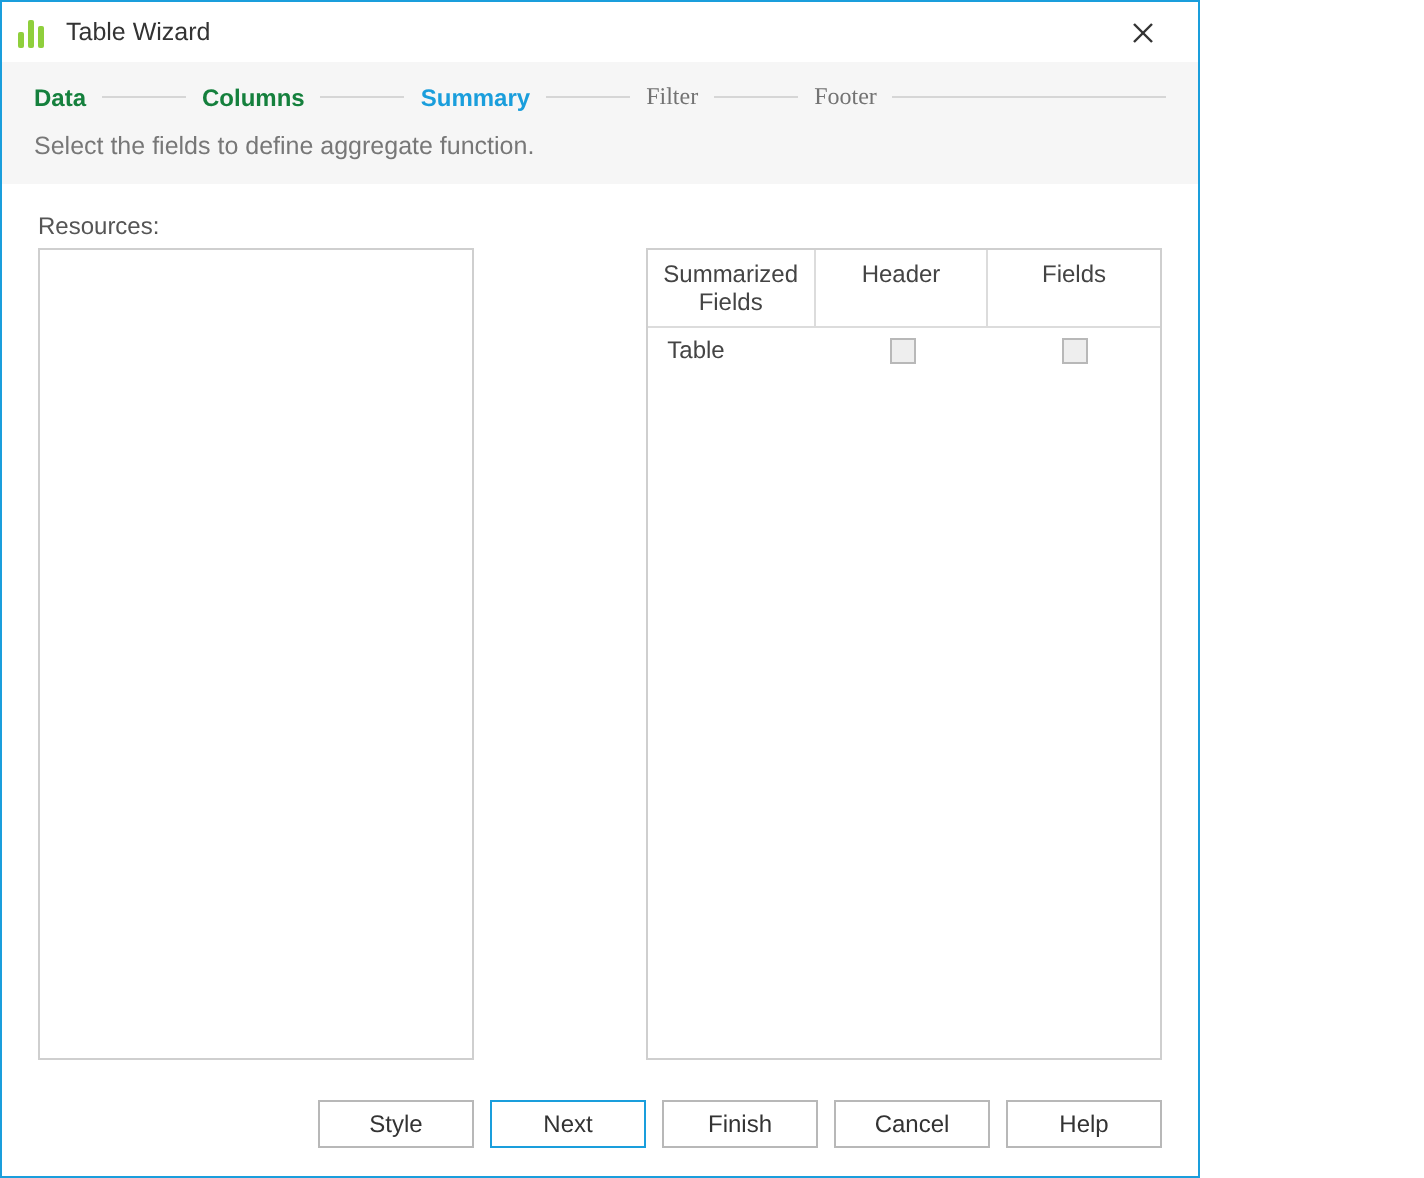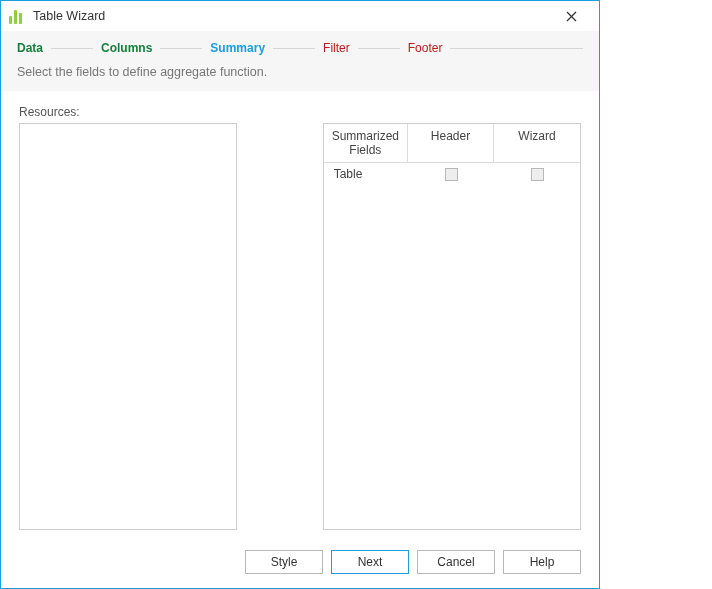--- a/index.html
+++ b/index.html
@@ -66,21 +66,21 @@
     gap: 8px;
     margin-bottom: 10px;
     font-size: 12px;
   }
   .step {
     color: #666;
     white-space: nowrap;
   }
   .step.done { color: #15803d; font-weight: 700; }
   .step.current { color: #1a9edc; font-weight: 600; }
-  .step.pending { color: #b91c1c; }
+  .step.pending { color: #737373; font-family: Liberation Serif, serif; }
   .step-sep {
     flex: 0 0 42px;
     height: 1px;
     background: #d6d6d6;
   }
   .step-sep.last { flex:1; min-width:30px;}
   .desc {
     color: #777;
     font-size: 12.5px;
   }
@@ -223,37 +223,38 @@
   <div class="body">
     <div class="left-col">
       <div class="label">Resources:</div>
       <div class="listbox"></div>
     </div>
     <div class="right-col">
       <div class="grid">
         <div class="grid-header">
           <div class="gh-cell gh-summarized">Summarized Fields</div>
           <div class="gh-cell gh-header">Header</div>
-          <div class="gh-cell gh-footer">Wizard</div>
+          <div class="gh-cell gh-footer">Fields</div>
         </div>
         <div class="grid-body">
           <div class="grid-row">
             <div class="gc-cell gc-name">Table</div>
             <div class="gc-cell gc-header">
               <span class="chk"></span>
             </div>
             <div class="gc-cell gc-footer">
               <span class="chk"></span>
             </div>
           </div>
         </div>
       </div>
     </div>
   </div>
 
   <div class="footer">
     <div class="btn">Style</div>
     <div class="btn primary">Next</div>
+    <div class="btn">Finish</div>
     <div class="btn">Cancel</div>
     <div class="btn">Help</div>
   </div>
 
 </div>
 
 </body></html>

